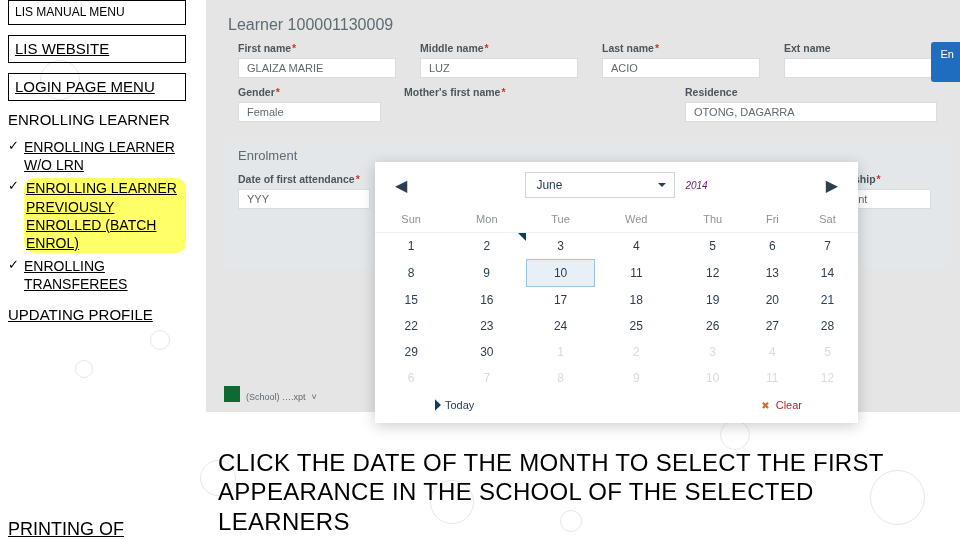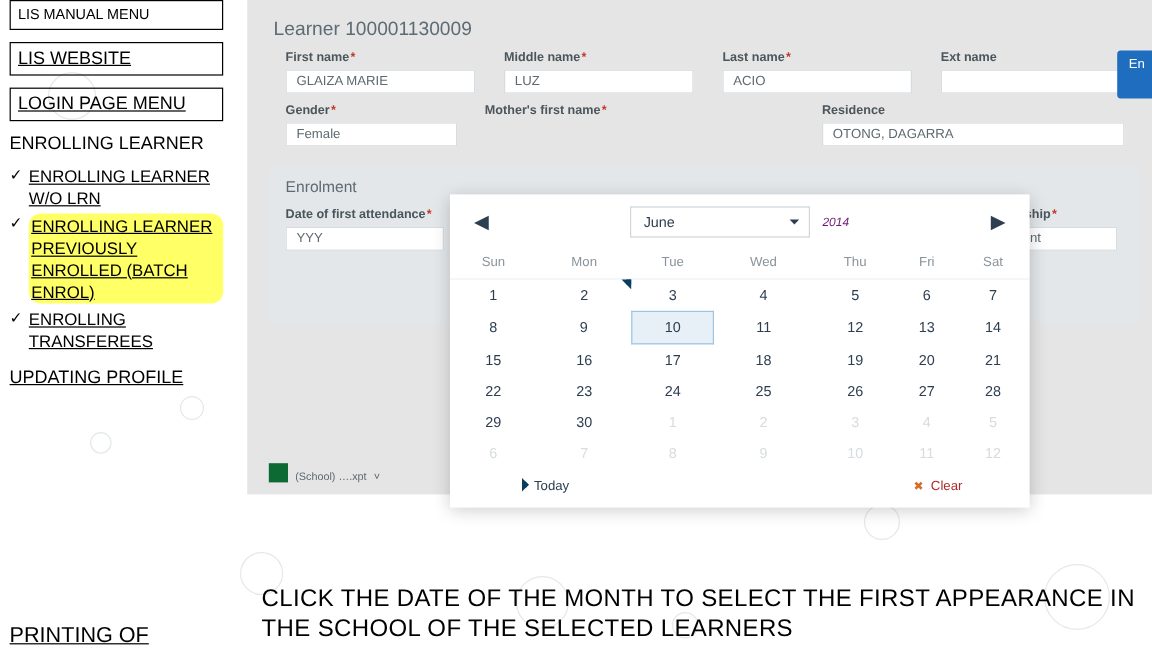--- a/index.html
+++ b/index.html
@@ -56,21 +56,21 @@
   .dp-grid td.other{color:#d6dcdf}
   .dp-grid td.sel{background:#e8f0f7;border:1px solid #9cc4e4}
   .dp-grid td.mark{position:relative}
   .dp-grid td.mark:after{content:"";position:absolute;top:0;right:0;border:4px solid transparent;border-top-color:#0a3d62;border-right-color:#0a3d62}
   .dp-footer{display:flex;justify-content:space-between;padding:8px 56px 12px;font-size:11px}
   .today:before{content:"";display:inline-block;border:4px solid transparent;border-top-color:#0a3d62;border-right-color:#0a3d62;transform:rotate(45deg);margin-right:6px}
   .clear{color:#b02a2a}
   .clear:before{content:"\2716";margin-right:6px;color:#d36b2b;font-size:10px}
 
   
-  .caption{position:absolute;left:218px;bottom:4px;right:10px;font-size:20px;line-height:1.22;z-index:2;letter-spacing:.3px}
+  .caption{position:absolute;left:218px;bottom:4px;right:10px;font-size:24px;line-height:1.22;z-index:2;letter-spacing:.3px}
 
   .bottom-cut{position:absolute;left:8px;bottom:0;font-size:18px;text-decoration:underline;color:#000}
 </style>
 </head>
 <body>
 
 <div class="bubbles">
   <div class="b1"></div>
     <div class="b2"></div>
     <div class="b3"></div>

